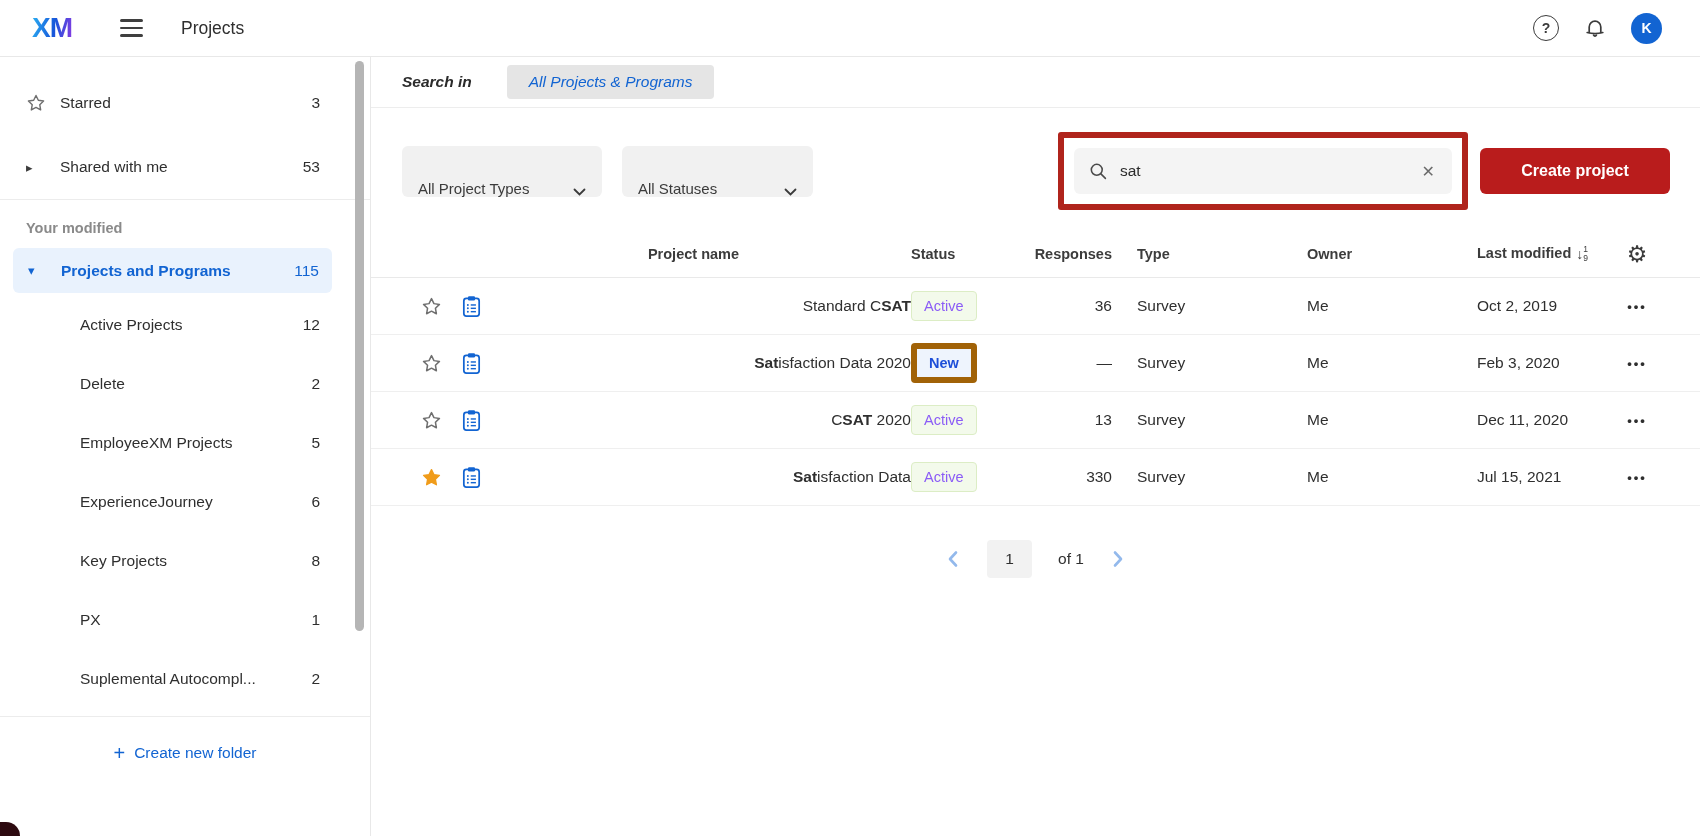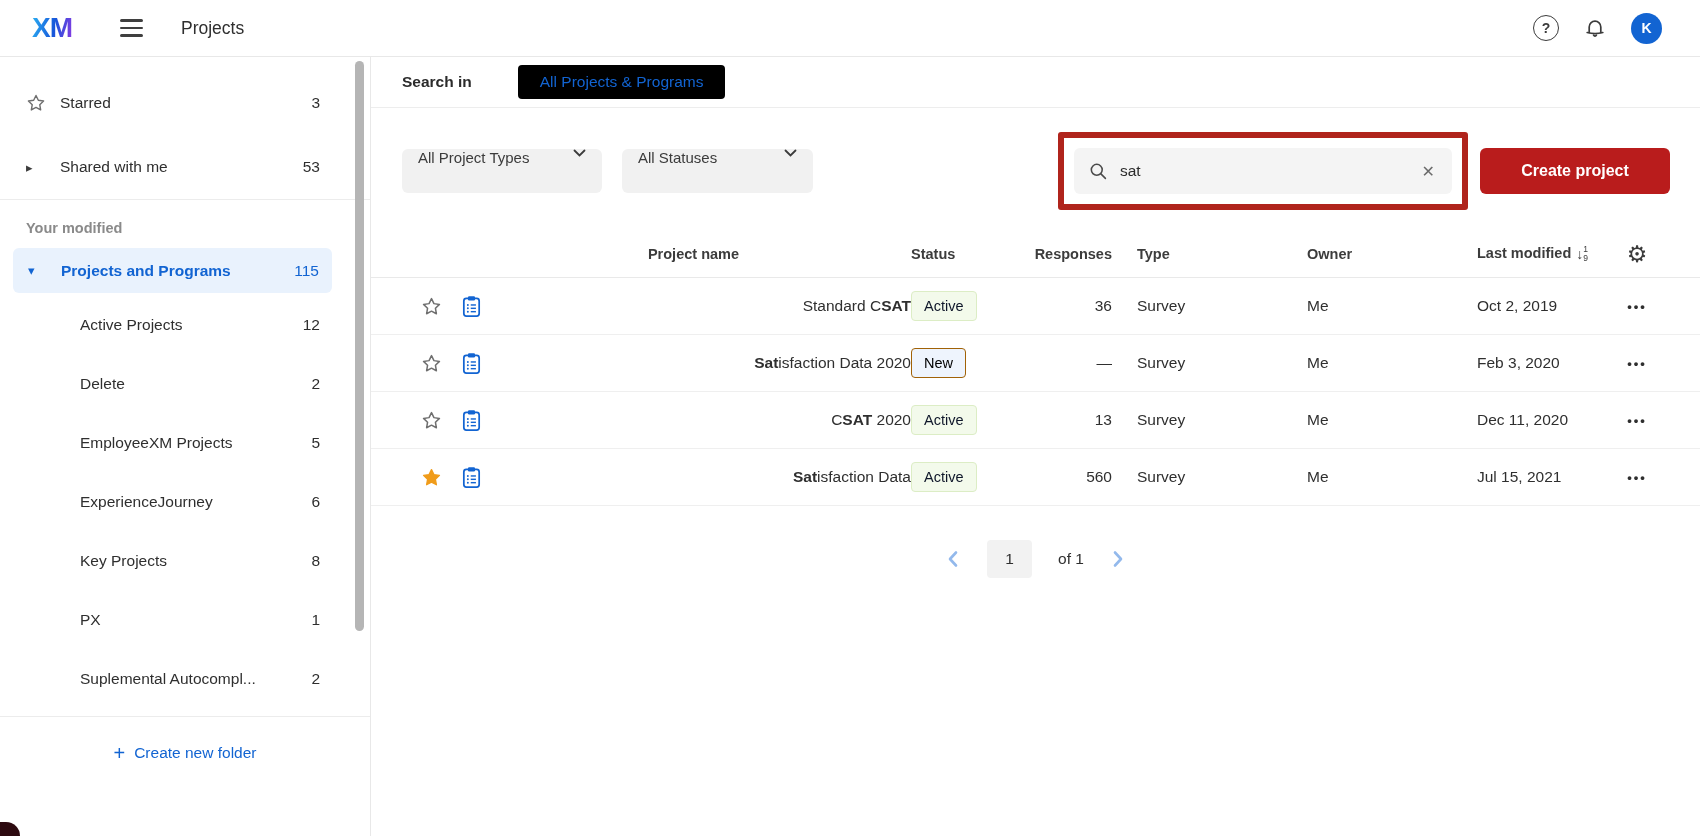--- a/index.html
+++ b/index.html
@@ -78,35 +78,35 @@
   .corner-artifact {
     position: absolute; left: 0; bottom: 0; width: 20px; height: 14px;
     background: #2d0a10; border-top-right-radius: 16px;
   }
 
   
   .main { position: absolute; left: 371px; top: 57px; width: 1329px; height: 779px; background: #fff; }
 
   .searchin-row {
     height: 51px; display: flex; align-items: center;
-    padding-left: 31px; gap: 46px; border-bottom: 1px solid #ededed;
+    padding-left: 31px; gap: 35px; border-bottom: 1px solid #ededed; font-style: italic;
   }
   .searchin-label { font-size: 15.5px; font-weight: 700; color: #2b2b2b; }
   .scope-chip {
-    background: #000000; color: #1264d2; font-size: 15.5px;
+    background: #e5e5e5; color: #1264d2; font-size: 15.5px;
     padding: 8px 22px; border-radius: 4px; cursor: pointer;
   }
 
   .filters-row {
     margin-top: 40px; height: 46px; padding: 0 30px 0 31px;
     display: flex; align-items: center;
   }
   .dropdown {
-    height: 44px; background: #f1f1f1; border-radius: 6px;
-    display: flex; align-items: flex-start; justify-content: space-between;
+    height: 51px; background: #f1f1f1; border-radius: 6px;
+    display: flex; align-items: flex-end; justify-content: space-between;
     padding: 0 16px; font-size: 15px; color: #3b3b3b; cursor: pointer;
   }
   .dd-types { width: 200px; }
   .dd-status { width: 191px; margin-left: 20px; }
   .flex-spacer { flex: 1; }
 
   .annotation-box {
     width: 410px; border: 6px solid #b0241c; border-radius: 3px; padding: 10px 10px;
     background: transparent;
   }
@@ -143,22 +143,22 @@
   .gear { justify-self: center; font-size: 23px; color: #3b3b3b; font-weight: 400; cursor: pointer; }
 
   .trow { height: 57px; border-bottom: 1px solid #efefef; font-size: 15.5px; color: #2f2f2f; cursor: pointer; }
   .cell-star { justify-self: center; display: flex; cursor: pointer; }
   .cell-picon { justify-self: center; display: flex; }
   .cell-name { padding-left: 12px; text-align: right; }
   .cell-name b { font-weight: 700; }
   .badge {
     display: inline-block; padding: 5px 12px; border-radius: 4px; font-size: 14.5px; line-height: 1.3;
   }
-  .badge.active { background: #f3faeb; color: #0f172a; border: 1px solid #dcedc5; }
-  .badge.new { background: #eef4fd; color: #000000; border: 1px solid #a16207; }
+  .badge.active { background: #f3faeb; color: #8b5cf6; border: 1px solid #dcedc5; }
+  .badge.new { background: #eef4fd; color: #1d4ed8; border: 6px solid #a16207; font-weight: bold; }
   .cell-right { justify-self: end; }
   .cell-pad { padding-left: 25px; }
   .cell-menu { justify-self: center; font-size: 13px; letter-spacing: 2px; font-weight: 700; color: #2f2f2f; cursor: pointer; }
 
   
   .pagination { margin-top: 34px; display: flex; align-items: center; justify-content: center; gap: 26px; }
   .page-chev { display: flex; cursor: pointer; }
   .page-box {
     width: 45px; height: 38px; background: #f2f2f2; border-radius: 4px;
     display: flex; align-items: center; justify-content: center; font-size: 15.5px;
@@ -397,21 +397,21 @@
             <circle cx="8.2" cy="10.4" r="1" fill="#1264d2"></circle>
             <circle cx="8.2" cy="13.9" r="1" fill="#1264d2"></circle>
             <circle cx="8.2" cy="17.4" r="1" fill="#1264d2"></circle>
             <line x1="11.2" y1="10.4" x2="16.6" y2="10.4" stroke="#1264d2" stroke-width="1.5"></line>
             <line x1="11.2" y1="13.9" x2="16.6" y2="13.9" stroke="#1264d2" stroke-width="1.5"></line>
             <line x1="11.2" y1="17.4" x2="16.6" y2="17.4" stroke="#1264d2" stroke-width="1.5"></line>
           </svg>
         </div>
         <div class="cell-name"><b>Sat</b><span>isfaction Data</span></div>
         <div><span class="badge active">Active</span></div>
-        <div class="cell-right">560</div>
+        <div class="cell-right">330</div>
         <div class="cell-pad">Survey</div>
         <div class="cell-pad">Me</div>
         <div class="cell-pad">Jul 15, 2021</div>
         <div class="cell-menu">•••</div>
       </div>
     </div>
 
   <div class="pagination">
     <span class="page-chev">
       <svg width="16" height="18" viewBox="0 0 16 18" fill="none" stroke="#93b9ec" stroke-width="2.6" stroke-linecap="round" stroke-linejoin="round">

